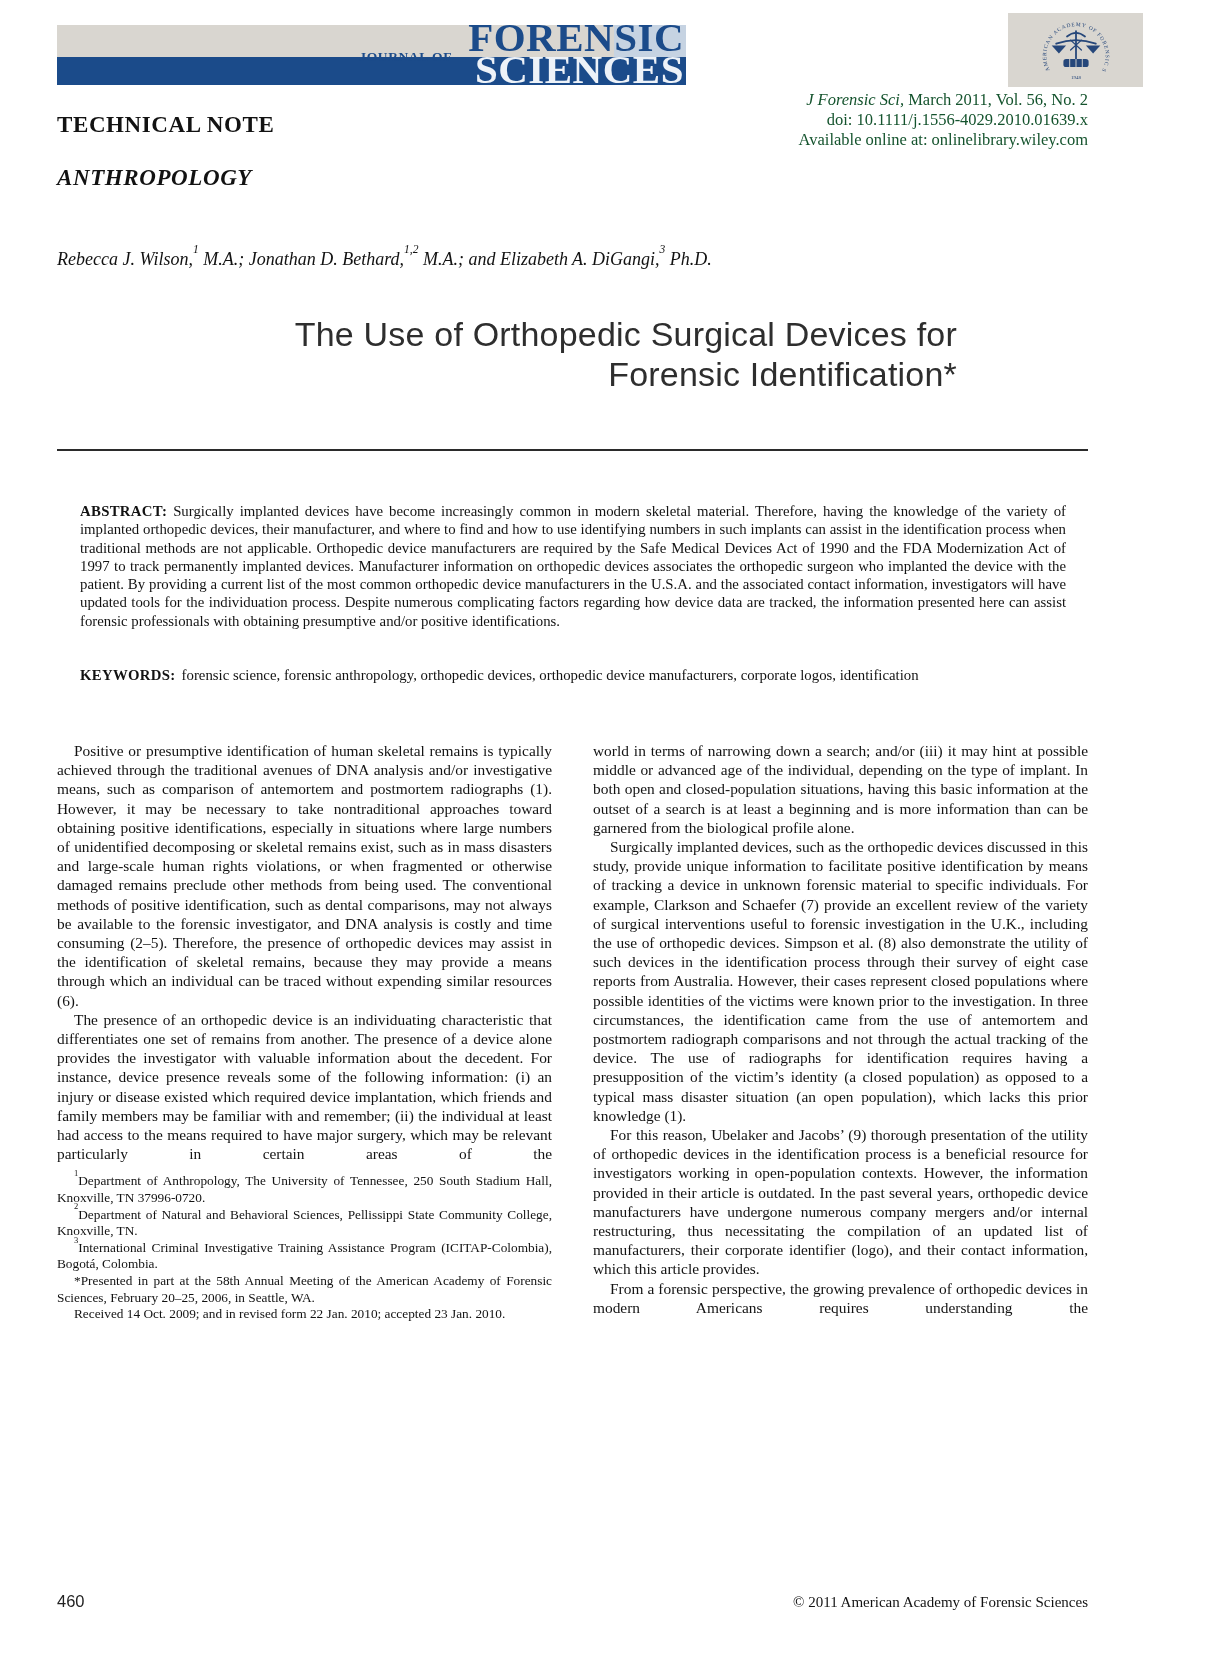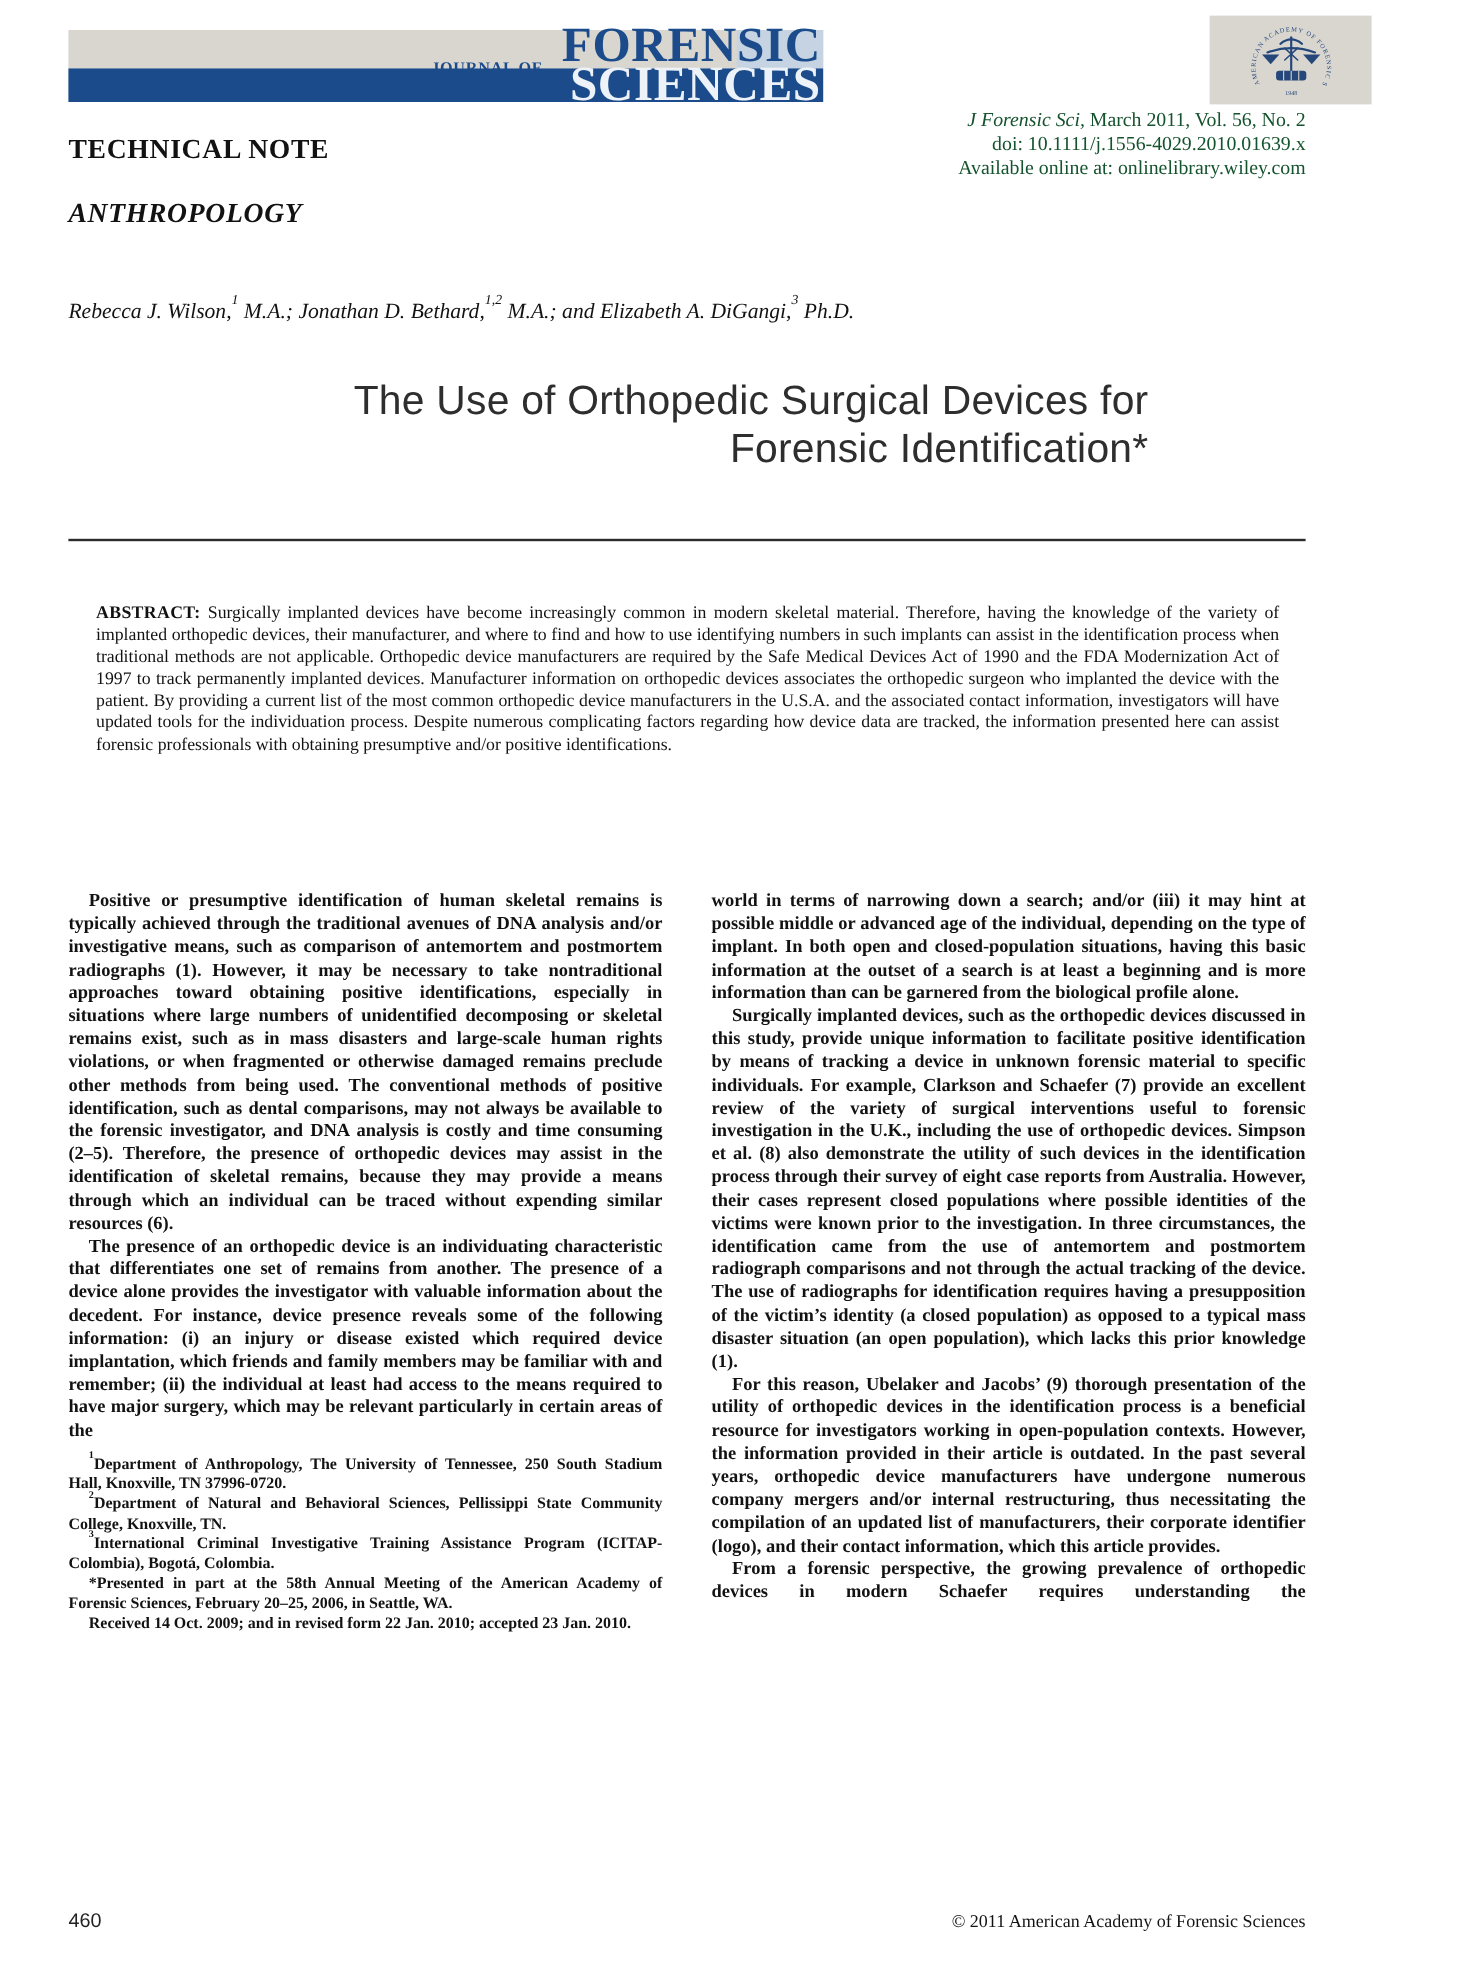--- a/index.html
+++ b/index.html
@@ -62,21 +62,21 @@
   .abstract-block, .keywords-block {
     position:absolute; left:80px; width:986px;
     font-size:14.8px; line-height:18.3px; text-align:justify;
   }
   .abstract-block { top:502px; }
   .keywords-block { top:666px; }
   .block-label { font-weight:bold; letter-spacing:0.3px; padding-right:6px; }
 
   
   .columns { position:absolute; left:57px; top:741px; width:1031px; display:flex; gap:41px; }
-  .col { width:495px; font-size:15.4px; line-height:19.2px; text-align:justify;font-weight:bold; }
+  .col { width:495px; font-size:15.4px; line-height:19.2px; text-align:justify; }
   .col p { text-indent:17px; }
   .col p.noindent { text-indent:0; }
   .col p.cont { text-align-last:justify; }
 
   
   .footnotes { margin-top:10px; font-size:13.3px; line-height:16.6px; text-align:justify; }
   .fn { text-indent:10px; }
   .fn-received { margin-top:0; }
 
   
@@ -145,38 +145,41 @@
     <span>The Use of Orthopedic Surgical Devices for</span><br>
     <span>Forensic Identification*</span>
   </h1>
 
   <div class="title-rule"></div>
 
   <div class="abstract-block">
     <span class="block-label">ABSTRACT:</span><span>Surgically implanted devices have become increasingly common in modern skeletal material. Therefore, having the knowledge of the variety of implanted orthopedic devices, their manufacturer, and where to find and how to use identifying numbers in such implants can assist in the identification process when traditional methods are not applicable. Orthopedic device manufacturers are required by the Safe Medical Devices Act of 1990 and the FDA Modernization Act of 1997 to track permanently implanted devices. Manufacturer information on orthopedic devices associates the orthopedic surgeon who implanted the device with the patient. By providing a current list of the most common orthopedic device manufacturers in the U.S.A. and the associated contact information, investigators will have updated tools for the individuation process. Despite numerous complicating factors regarding how device data are tracked, the information presented here can assist forensic professionals with obtaining presumptive and/or positive identifications.</span>
   </div>
 
+  <div class="keywords-block">
+    <span class="block-label">KEYWORDS:</span><span>forensic science, forensic anthropology, orthopedic devices, orthopedic device manufacturers, corporate logos, identification</span>
+  </div>
 
   <div class="columns">
     <div class="col">
       <p>Positive or presumptive identification of human skeletal remains is typically achieved through the traditional avenues of DNA analysis and/or investigative means, such as comparison of antemortem and postmortem radiographs (1). However, it may be necessary to take nontraditional approaches toward obtaining positive identifications, especially in situations where large numbers of unidentified decomposing or skeletal remains exist, such as in mass disasters and large-scale human rights violations, or when fragmented or otherwise damaged remains preclude other methods from being used. The conventional methods of positive identification, such as dental comparisons, may not always be available to the forensic investigator, and DNA analysis is costly and time consuming (2–5). Therefore, the presence of orthopedic devices may assist in the identification of skeletal remains, because they may provide a means through which an individual can be traced without expending similar resources (6).</p>
       <p class="cont">The presence of an orthopedic device is an individuating characteristic that differentiates one set of remains from another. The presence of a device alone provides the investigator with valuable information about the decedent. For instance, device presence reveals some of the following information: (i) an injury or disease existed which required device implantation, which friends and family members may be familiar with and remember; (ii) the individual at least had access to the means required to have major surgery, which may be relevant particularly in certain areas of the</p>
       <div class="footnotes">
         <p class="fn"><sup>1</sup><span>Department of Anthropology, The University of Tennessee, 250 South Stadium Hall, Knoxville, TN 37996-0720.</span></p>
         <p class="fn"><sup>2</sup><span>Department of Natural and Behavioral Sciences, Pellissippi State Community College, Knoxville, TN.</span></p>
         <p class="fn"><sup>3</sup><span>International Criminal Investigative Training Assistance Program (ICITAP-Colombia), Bogotá, Colombia.</span></p>
         <p class="fn"><span>*</span><span>Presented in part at the 58th Annual Meeting of the American Academy of Forensic Sciences, February 20–25, 2006, in Seattle, WA.</span></p>
         <p class="fn fn-received"><span>Received 14 Oct. 2009; and in revised form 22 Jan. 2010; accepted 23 Jan. 2010.</span></p>
       </div>
     </div>
     <div class="col">
       <p class="noindent">world in terms of narrowing down a search; and/or (iii) it may hint at possible middle or advanced age of the individual, depending on the type of implant. In both open and closed-population situations, having this basic information at the outset of a search is at least a beginning and is more information than can be garnered from the biological profile alone.</p>
       <p>Surgically implanted devices, such as the orthopedic devices discussed in this study, provide unique information to facilitate positive identification by means of tracking a device in unknown forensic material to specific individuals. For example, Clarkson and Schaefer (7) provide an excellent review of the variety of surgical interventions useful to forensic investigation in the U.K., including the use of orthopedic devices. Simpson et al. (8) also demonstrate the utility of such devices in the identification process through their survey of eight case reports from Australia. However, their cases represent closed populations where possible identities of the victims were known prior to the investigation. In three circumstances, the identification came from the use of antemortem and postmortem radiograph comparisons and not through the actual tracking of the device. The use of radiographs for identification requires having a presupposition of the victim’s identity (a closed population) as opposed to a typical mass disaster situation (an open population), which lacks this prior knowledge (1).</p>
       <p>For this reason, Ubelaker and Jacobs’ (9) thorough presentation of the utility of orthopedic devices in the identification process is a beneficial resource for investigators working in open-population contexts. However, the information provided in their article is outdated. In the past several years, orthopedic device manufacturers have undergone numerous company mergers and/or internal restructuring, thus necessitating the compilation of an updated list of manufacturers, their corporate identifier (logo), and their contact information, which this article provides.</p>
-      <p class="cont">From a forensic perspective, the growing prevalence of orthopedic devices in modern Schaefer requires understanding the</p>
+      <p class="cont">From a forensic perspective, the growing prevalence of orthopedic devices in modern Americans requires understanding the</p>
     </div>
   </div>
 
   <div class="page-footer">
     <span class="folio">460</span>
     <span class="copyright">© 2011 American Academy of Forensic Sciences</span>
   </div>
 
 </div>
 

